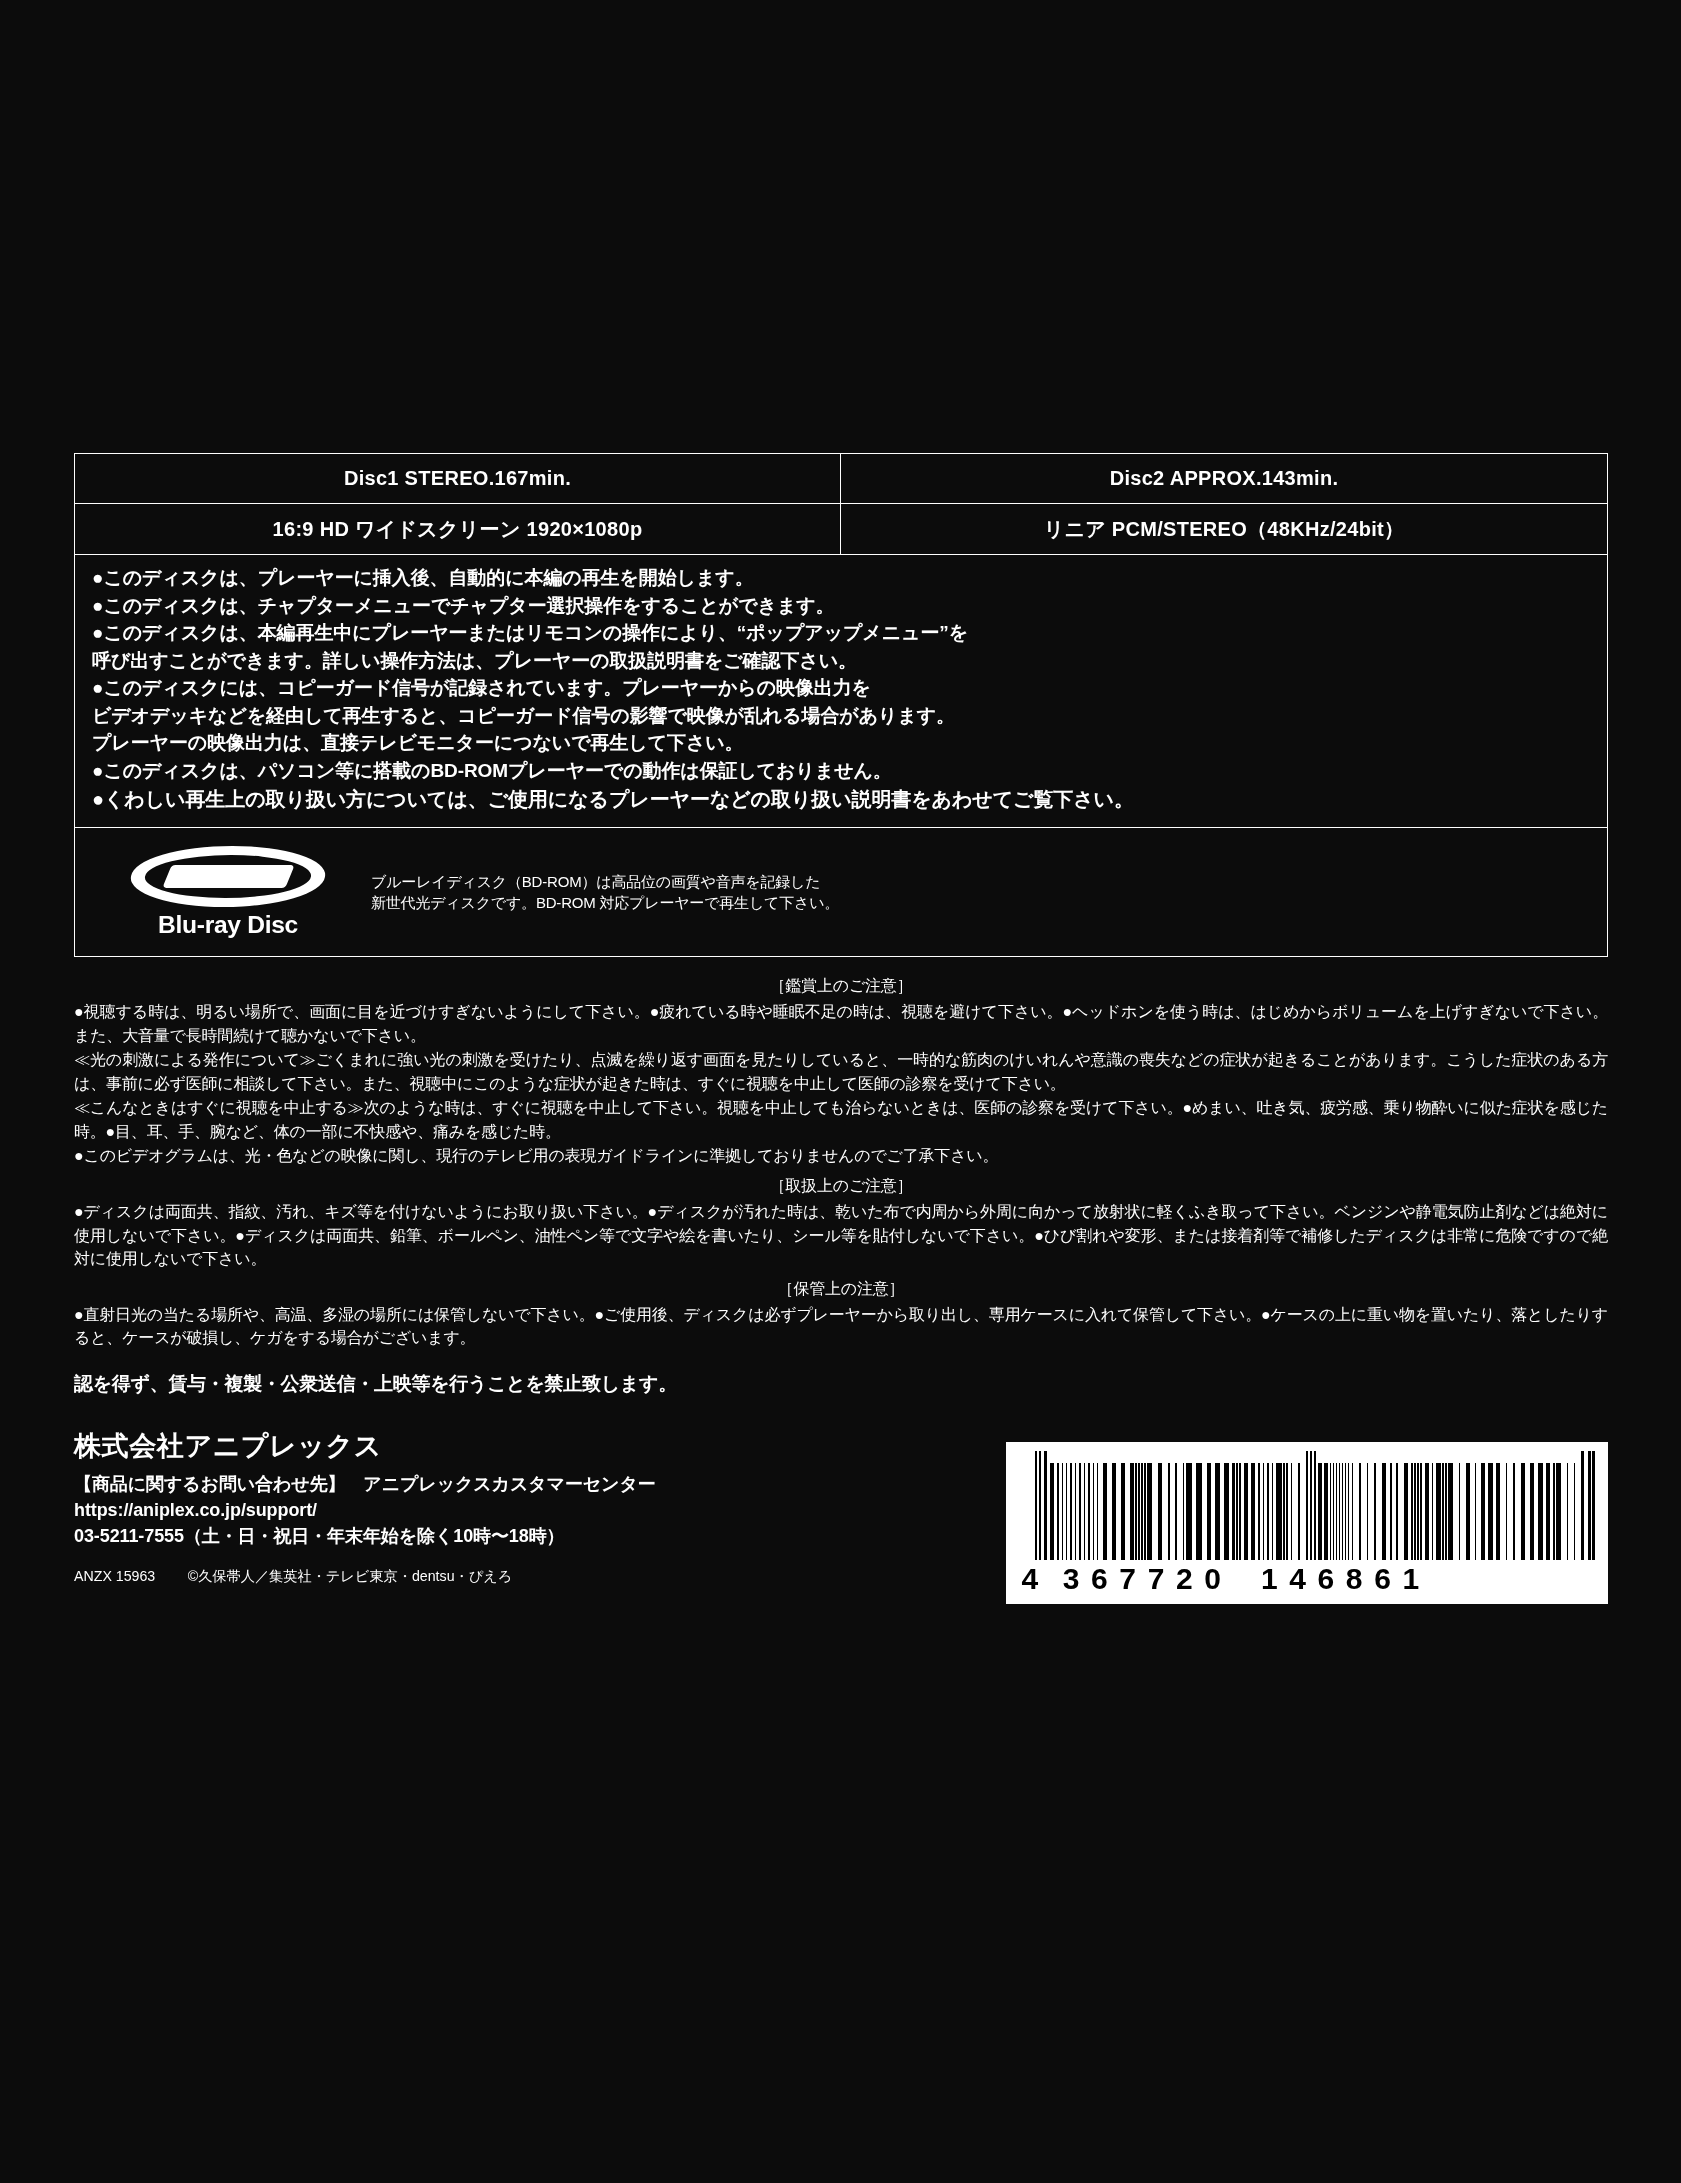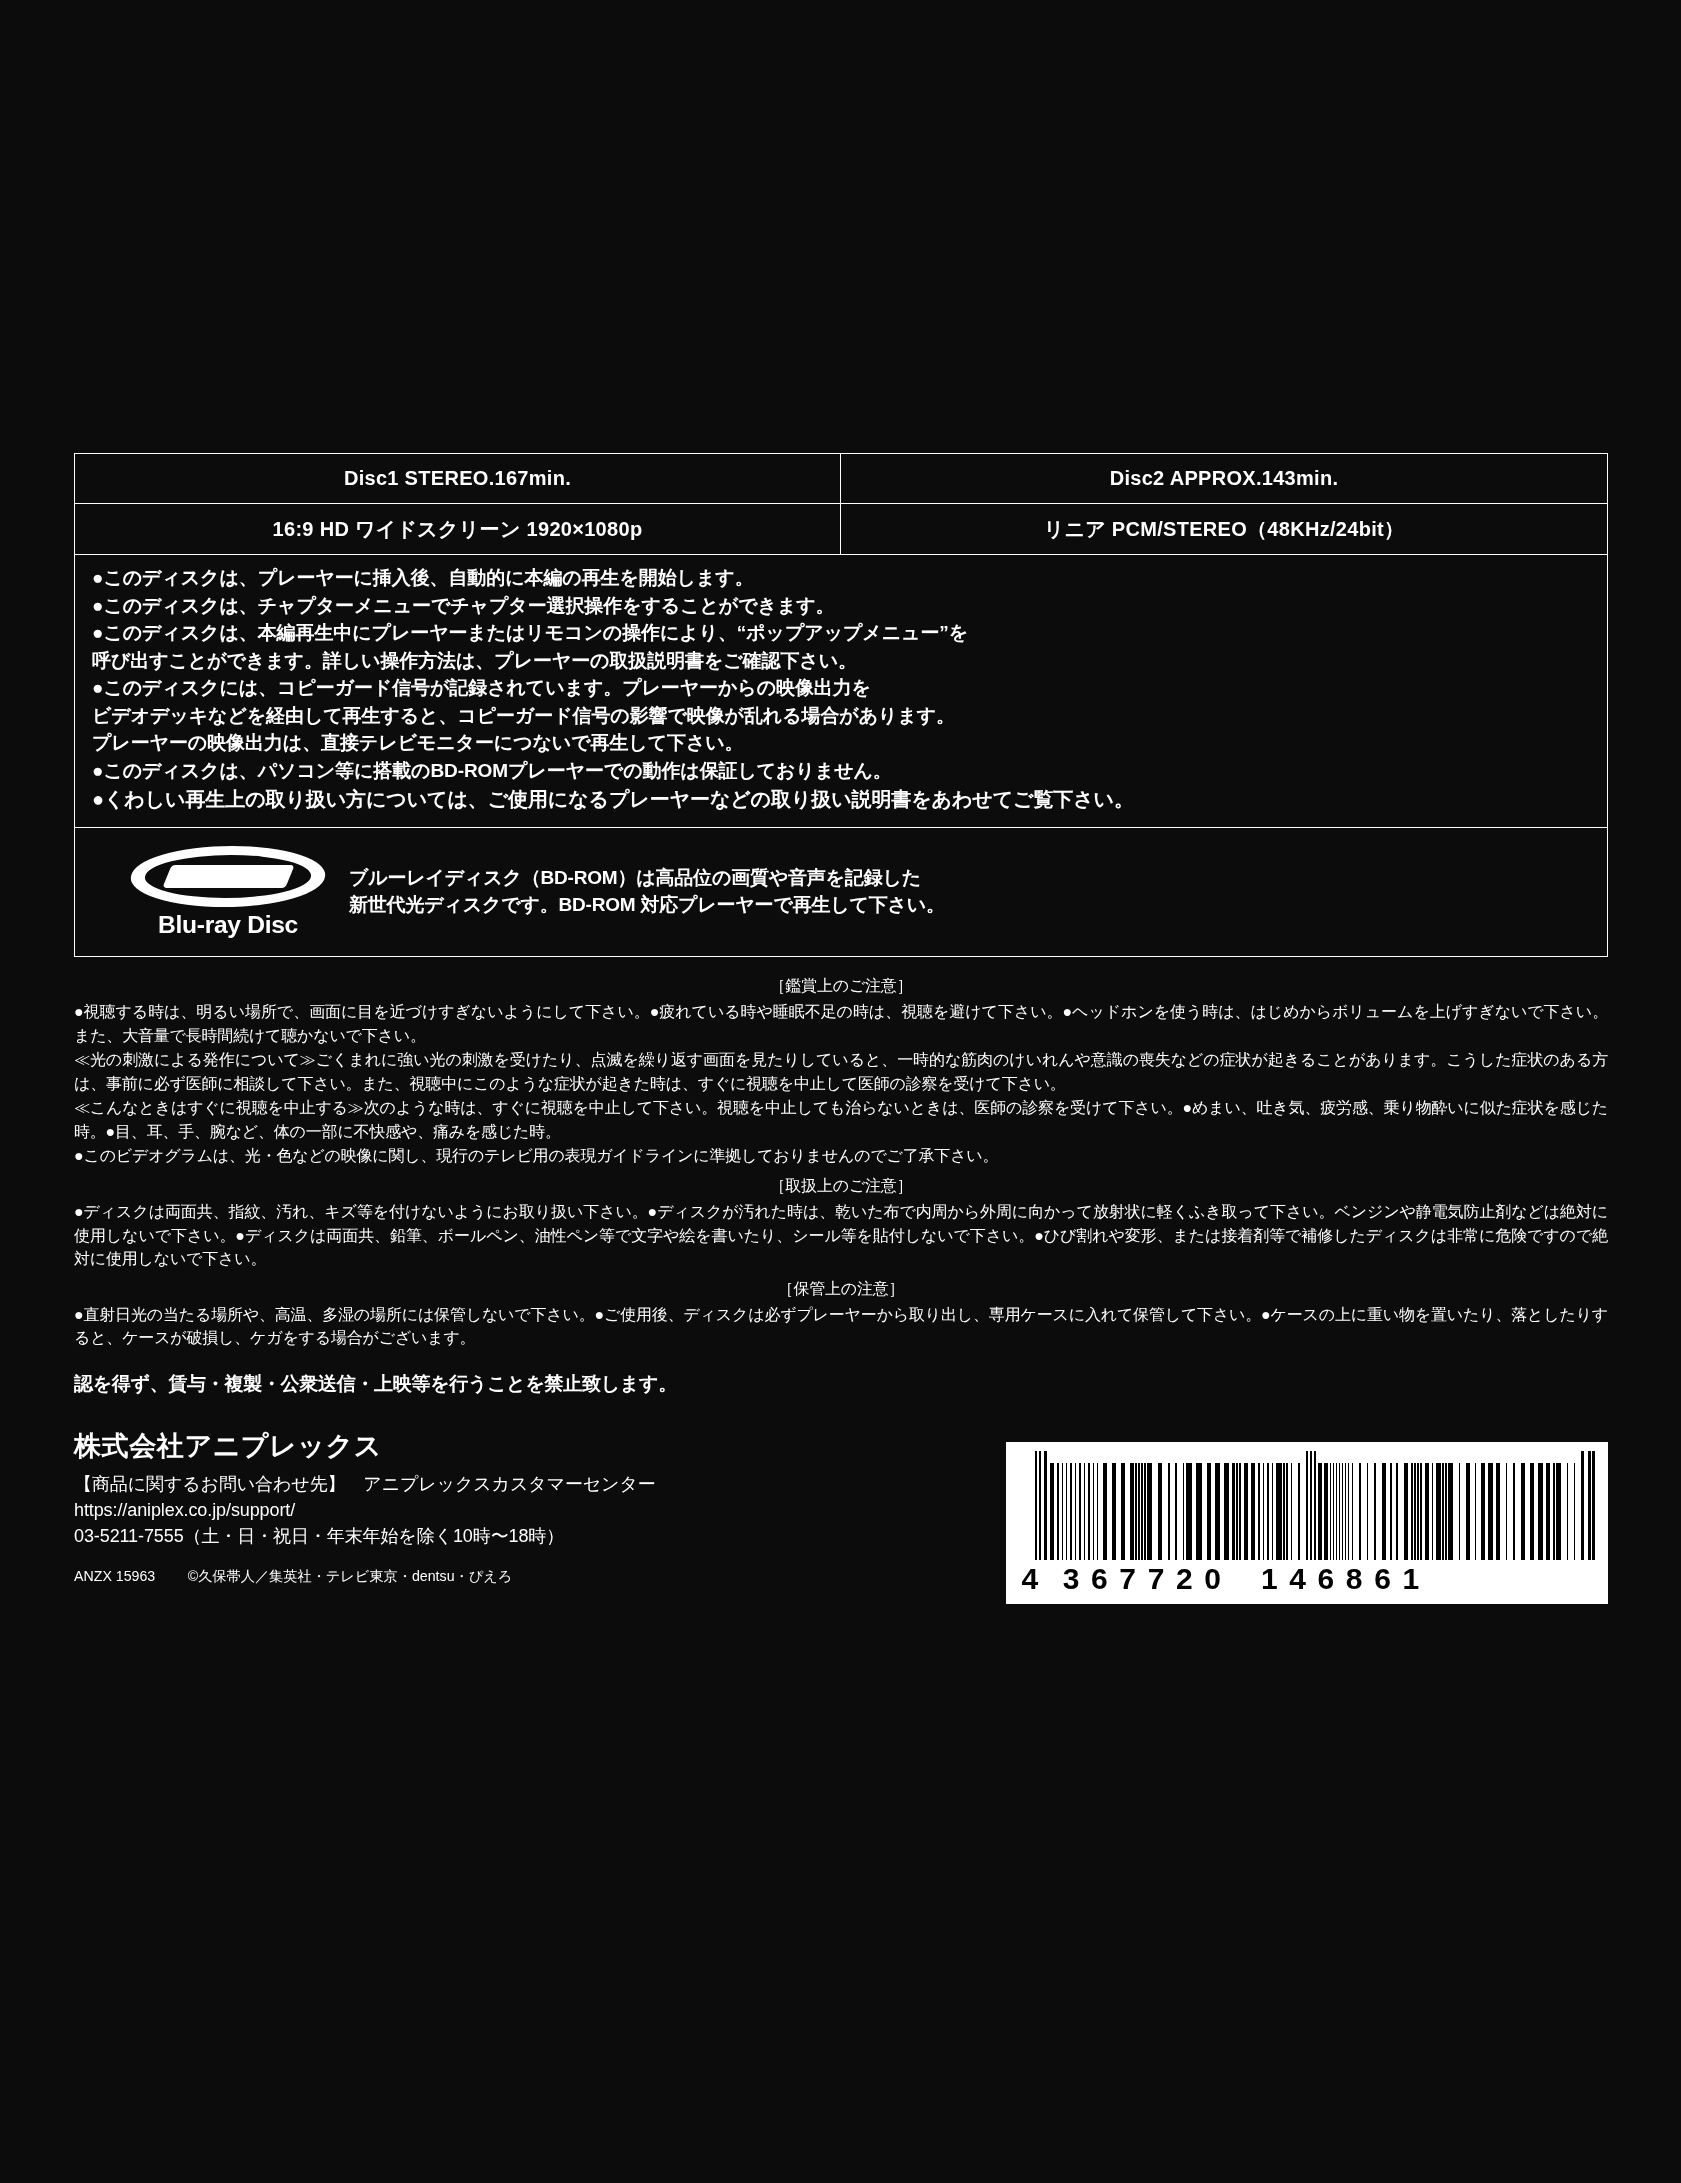--- a/index.html
+++ b/index.html
@@ -120,23 +120,23 @@
     letter-spacing: -0.3px;
     margin-top: 3.9px;
   }
   .bd-tm {
     position: absolute;
     right: 2.6px;
     bottom: 28.5px;
     font-size: 8.4px;
   }
   .bd-text {
-    margin-left: 11px;
-    font-size: 19px;
-    font-weight: bold;
+    margin-left: 33px;
+    font-size: 15px;
+    font-weight: normal;
     line-height: 1.42;
     letter-spacing: -0.2px;
   }
 
   
   .fine {
     margin-top: 17px;
     font-size: 16px;
     line-height: 1.46;
     letter-spacing: -0.2px;
@@ -165,21 +165,21 @@
     min-height: 194px;
   }
   .company {
     font-size: 27px;
     font-weight: bold;
     letter-spacing: 0.6px;
     margin-bottom: 6.5px;
   }
   .contact {
     font-size: 18px;
-    font-weight: normal;
+    font-weight: bold;
     line-height: 1.45;
     letter-spacing: -0.1px;
   }
   .copyline {
     margin-top: 18px;
     font-size: 14.2px;
     letter-spacing: 0px;
   }
   .copyline .code { margin-right: 28.5px; }
 

